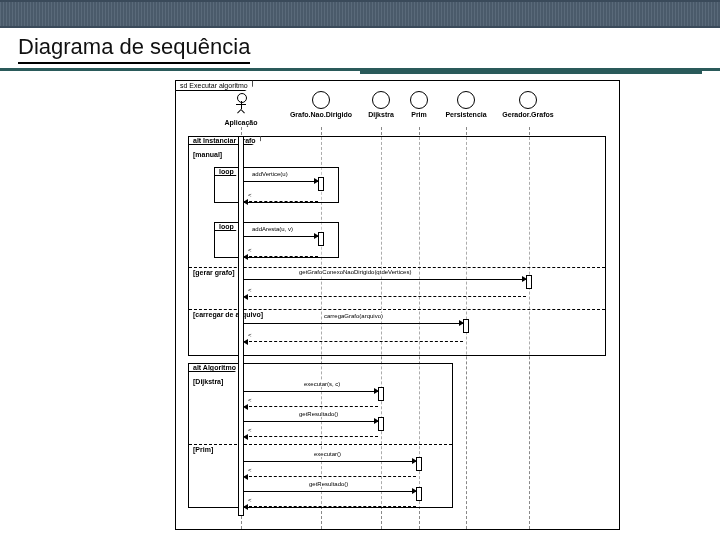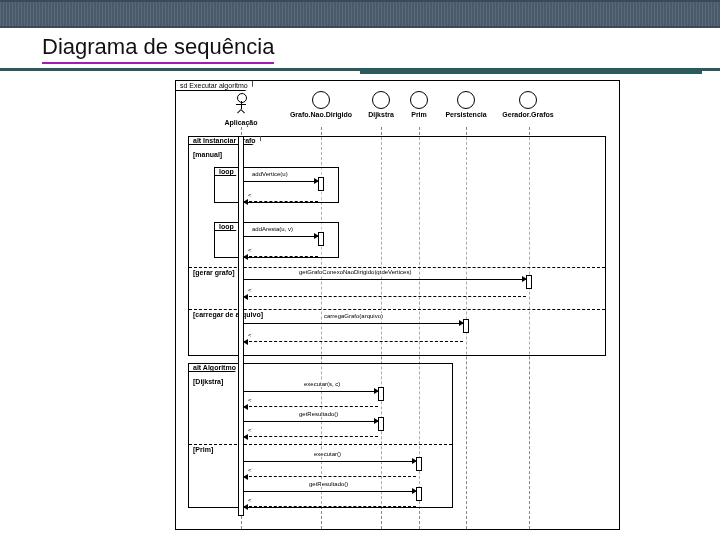--- a/index.html
+++ b/index.html
@@ -1,19 +1,19 @@
 <!DOCTYPE html>
 <html><head>
 <meta charset="utf-8">
 <style>
   * { box-sizing: border-box; margin: 0; padding: 0; }
   body { width: 720px; height: 540px; font-family: Arial, sans-serif; background: #fff; overflow: hidden; position: relative; }
   .topbar { height: 28px; background: #4a5a6a; border-top: 2px solid #3a4a5a; border-bottom: 2px solid #3a4a5a; background-image: repeating-linear-gradient(90deg, #5a6a7a 0, #5a6a7a 1px, #4a5a6a 1px, #4a5a6a 3px); }
   .title-wrap { padding: 6px 0 4px 18px; border-bottom: 3px solid #2a5a5a; }
-  .title { font-size: 22px; font-weight: 400; color: #111; display: inline-block; border-bottom: 2px solid #a21caf; padding-bottom: 2px; margin-left: 24px; }
+  .title { font-size: 22px; font-weight: 400; color: #111; display: inline-block; border-bottom: 2px solid #000000; padding-bottom: 2px; }
   .accent-line { height: 3px; background: #2a5a5a; margin: 0 18px 0 360px; }
   .diagram-area { position: absolute; left: 175px; top: 80px; width: 445px; height: 450px; border: 1px solid #000; background: #fff; }
   .frame-tab { position: absolute; top: -1px; left: -1px; border: 1px solid #000; background: #fff; font-size: 7px; padding: 1px 4px; border-bottom-right-radius: 4px; clip-path: polygon(0 0, 100% 0, 100% 60%, 90% 100%, 0 100%); }
   .actor { position: absolute; text-align: center; font-size: 7px; font-weight: bold; }
   .actor-stick { width: 14px; height: 24px; margin: 0 auto 2px; position: relative; }
   .actor-stick::before { content: ""; position: absolute; top: 0; left: 3px; width: 8px; height: 8px; border: 1px solid #000; border-radius: 50%; }
   .actor-stick::after { content: ""; position: absolute; top: 8px; left: 7px; width: 1px; height: 8px; background: #000; }
   .actor-arms { position: absolute; top: 11px; left: 2px; width: 10px; height: 1px; background: #000; }
   .actor-legs::before { content: ""; position: absolute; top: 16px; left: 7px; width: 5px; height: 1px; background: #000; transform: rotate(45deg); transform-origin: left; }
   .actor-legs::after { content: ""; position: absolute; top: 16px; left: 2px; width: 5px; height: 1px; background: #000; transform: rotate(-45deg); transform-origin: right; }

